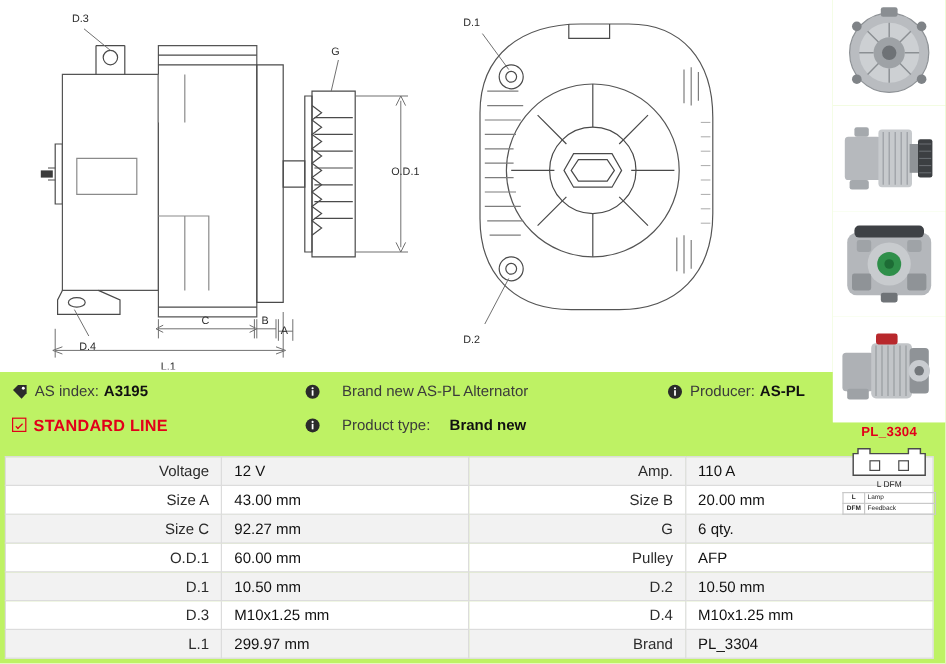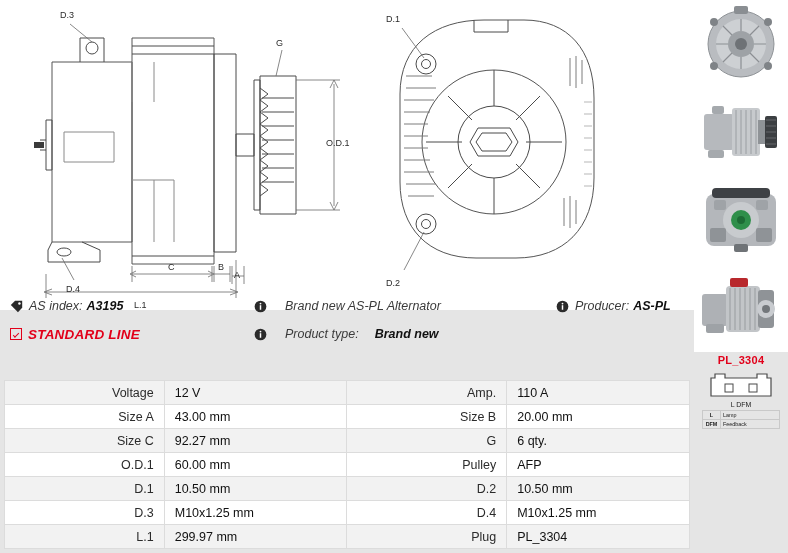--- a/index.html
+++ b/index.html
@@ -7,21 +7,21 @@
     margin: 0; padding: 0;
     width: 788px; height: 553px;
     background: #ffffff;
     font-family: "Liberation Sans", sans-serif;
     color: #1a1a1a;
     overflow: hidden;
   }
   #page {
     position: relative;
     width: 788px; height: 553px;
-    background: #e5e5e5;
+    background: #bef264;
   }
 
   
   .left-col {
     position: absolute;
     left: 0; top: 0;
     width: 694px; height: 553px;
   }
   .right-col {
     position: absolute;
@@ -36,22 +36,22 @@
     width: 694px; height: 310px;
     background: #ffffff;
   }
   .drawing-svg { display: block; }
   .draw-a { position: absolute; left: 4px; top: 2px; }
   .draw-b { position: absolute; left: 356px; top: 2px; }
 
   
   .info-bar {
     position: absolute;
-    left: 0; top: 292px;
-    width: 694px; height: 66px; font-style: italic;
+    left: 0; top: 312px;
+    width: 694px; height: 66px;
   }
   .info-row {
     position: relative;
     height: 28px;
     display: flex;
     align-items: center;
   }
   .info-cell {
     display: flex;
     align-items: center;
@@ -90,21 +90,21 @@
     width: 5px; height: 2px;
     border-left: 1.8px solid #e2001a;
     border-bottom: 1.8px solid #e2001a;
     transform: rotate(-45deg);
   }
 
   
   table.specs {
     position: absolute;
     left: 4px; top: 380px;
-    width: 686px;
+    width: 774px;
     border-collapse: collapse;
     font-size: 12.5px;
   }
   table.specs td {
     border: 1px solid #dcdcdc;
     height: 24px;
     padding: 0 10px;
     white-space: nowrap;
   }
   table.specs tr:nth-child(odd) { background: #f2f2f2; }
@@ -392,21 +392,21 @@
         </tr>
         <tr>
           <td class="k">D.3</td>
           <td class="v">M10x1.25 mm</td>
           <td class="k">D.4</td>
           <td class="v">M10x1.25 mm</td>
         </tr>
         <tr>
           <td class="k">L.1</td>
           <td class="v">299.97 mm</td>
-          <td class="k">Plug</td>
+          <td class="k">Brand</td>
           <td class="v">PL_3304</td>
         </tr>
       </tbody>
     </table>
   </div>
 
   <div class="right-col">
 
     <div class="photo">
       <svg class="ph-inner" viewBox="0 0 94 88">

